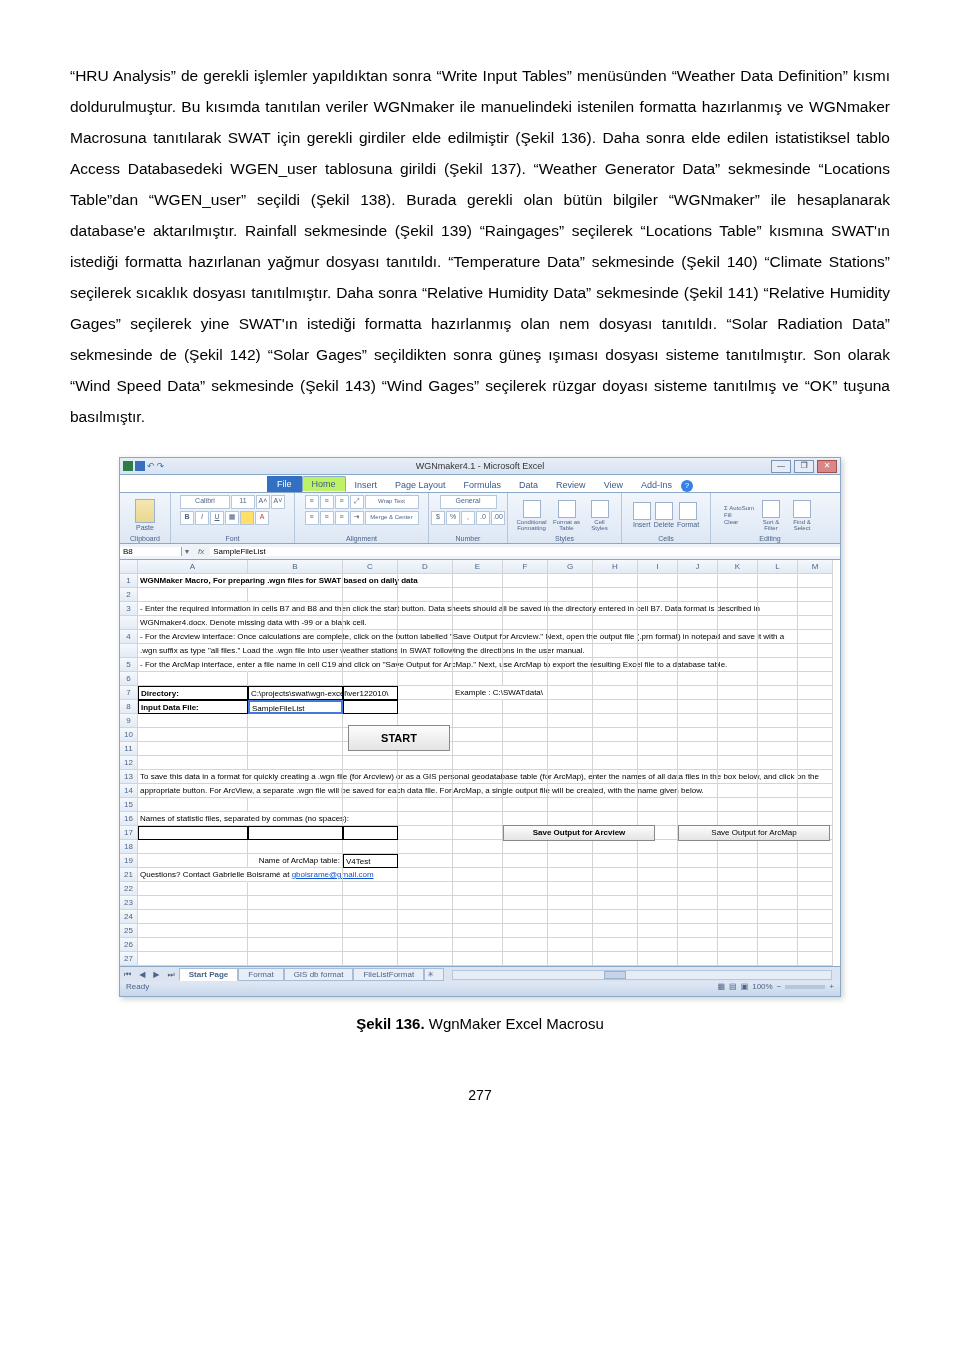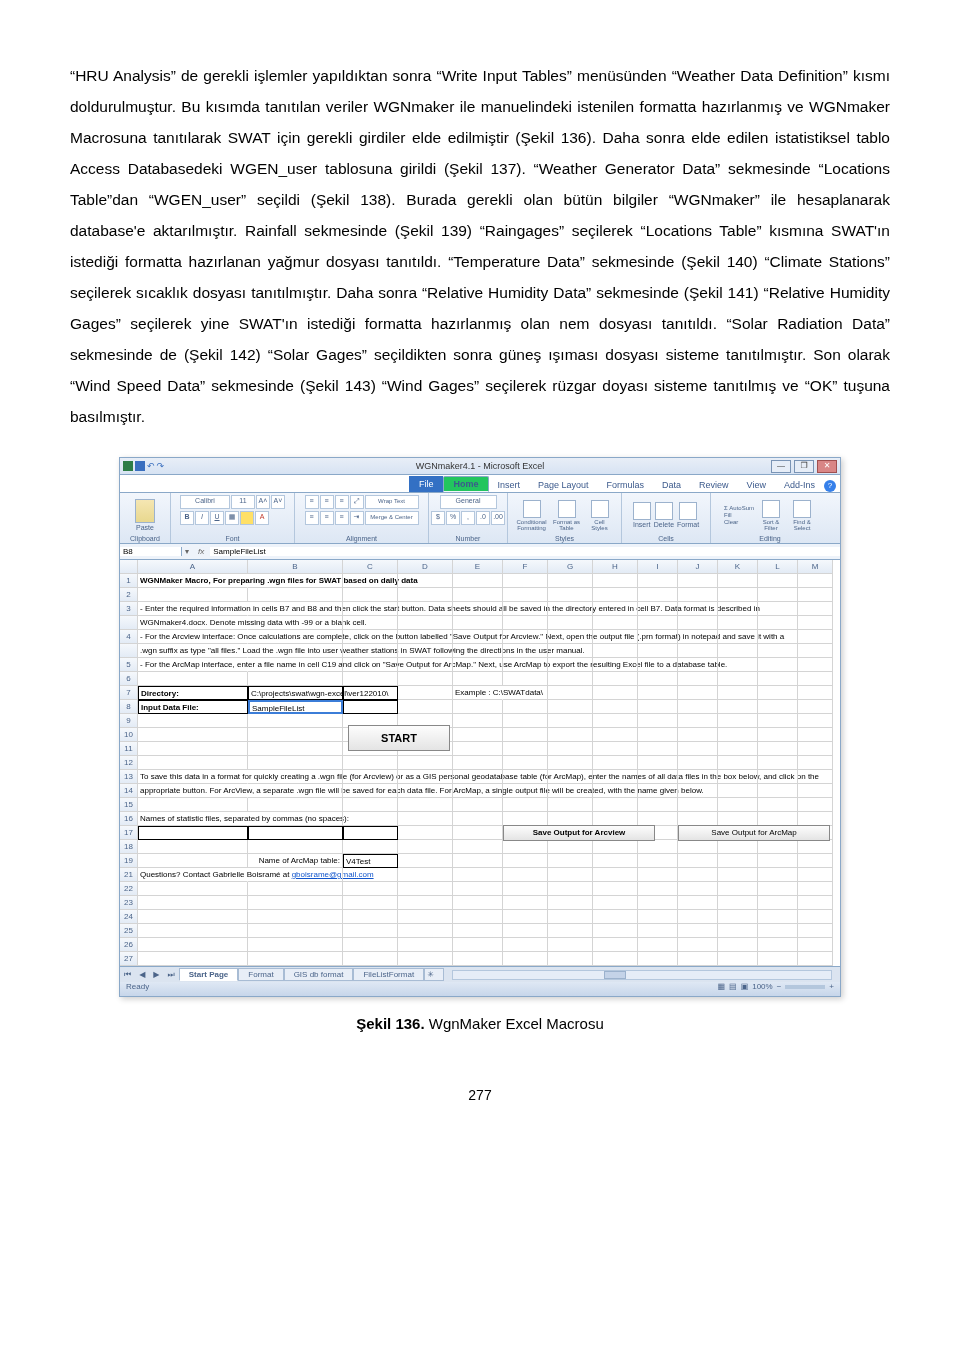--- a/index.html
+++ b/index.html
@@ -46,31 +46,31 @@
   .win-btn { width:18px; height:11px; border:1px solid #7a94b5; background:#e6edf7; font-size:8px; line-height:9px; text-align:center;}
   .win-btn.close{background:#d98686;border-color:#a05050;color:#fff;}
   .excel-ic{width:10px;height:10px;background:#2d7d46;}
   .save-ic{width:10px;height:10px;background:#3a6fbf;}
   .tabs {
     background: #fff;
     border-bottom: 1px solid #8aa8c8;
     height: 17px;
     display: flex;
     align-items: flex-end;
-    justify-content: flex-end;
+    justify-content: center;
     padding: 0 4px;
   }
   .tabs-left{display:flex;align-items:flex-end;}
   .tab {
     padding: 2px 9px 2px 9px;
     color: #3c5a8c;
     font-size: 9px;
   }
   .tab.file { background: #3370c4; color:#fff; padding:3px 10px;}
-  .tab.active { border:1px solid #8aa8c8; border-bottom:1px solid #f2f6fc; background:#22c55e; border-radius:2px 2px 0 0;font-weight:bold;}
+  .tab.active { border:1px solid #8aa8c8; border-bottom:1px solid #f2f6fc; background:#bef264; border-radius:2px 2px 0 0;}
   .help-circ{width:12px;height:12px;border-radius:50%;background:#3680ea;color:#fff;text-align:center;line-height:12px;font-size:8px;}
   .ribbon {
     background: linear-gradient(#f2f6fc,#dde7f4);
     border-bottom: 1px solid #8aa8c8;
     display:flex;
     height: 50px;
   }
   .rib-group{
     border-right:1px solid #b4c7dd;
     display:flex;

